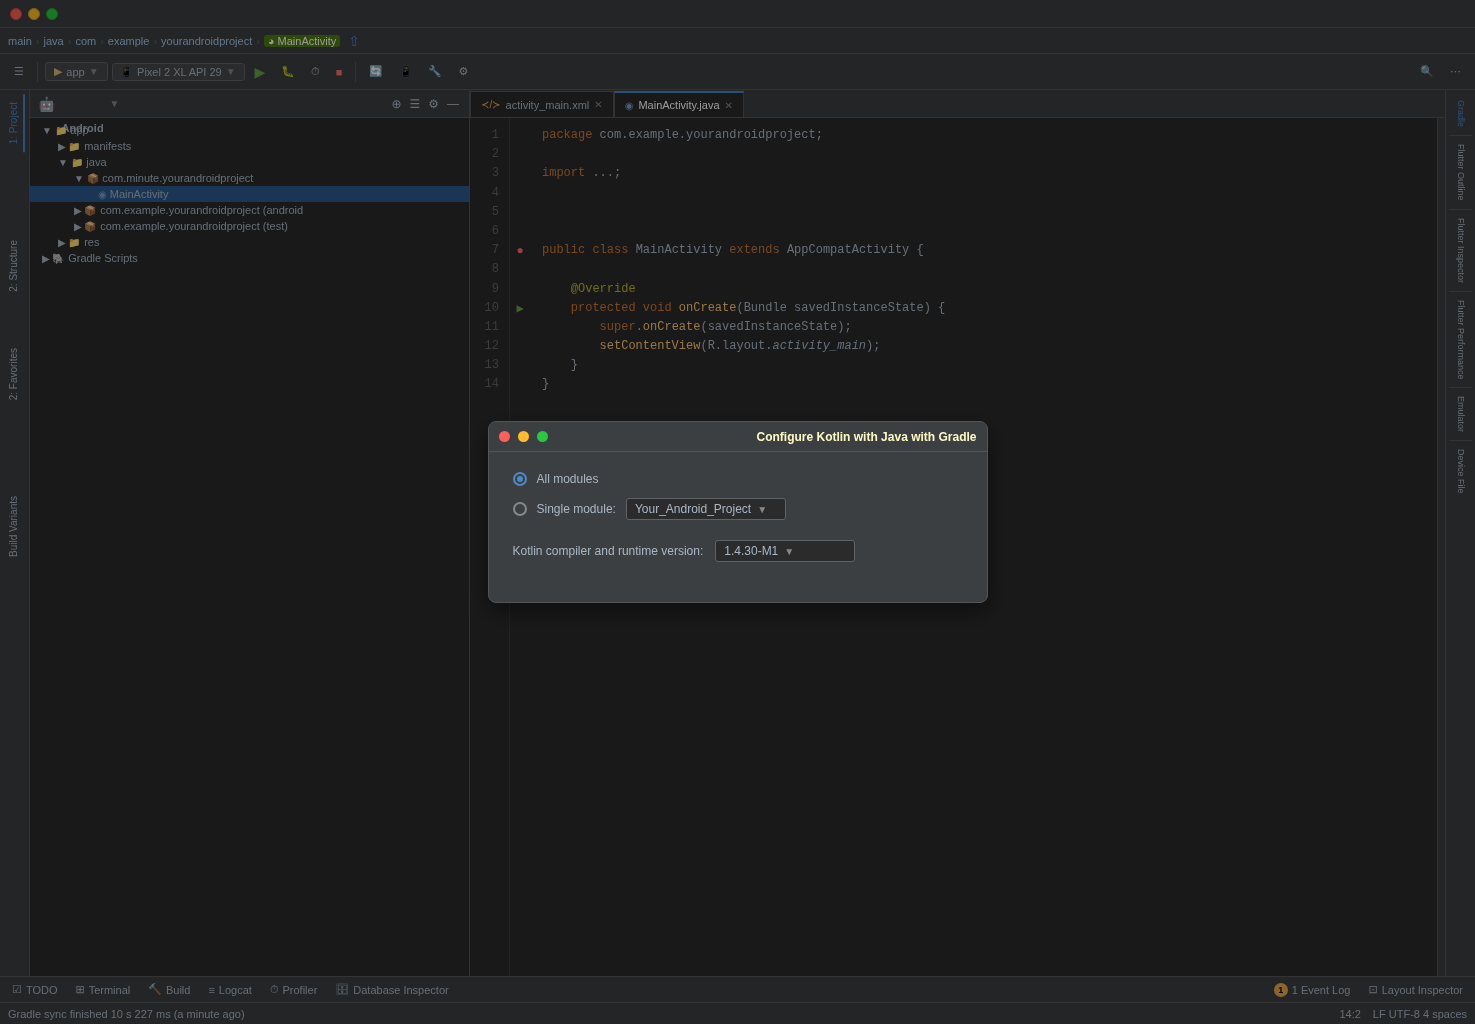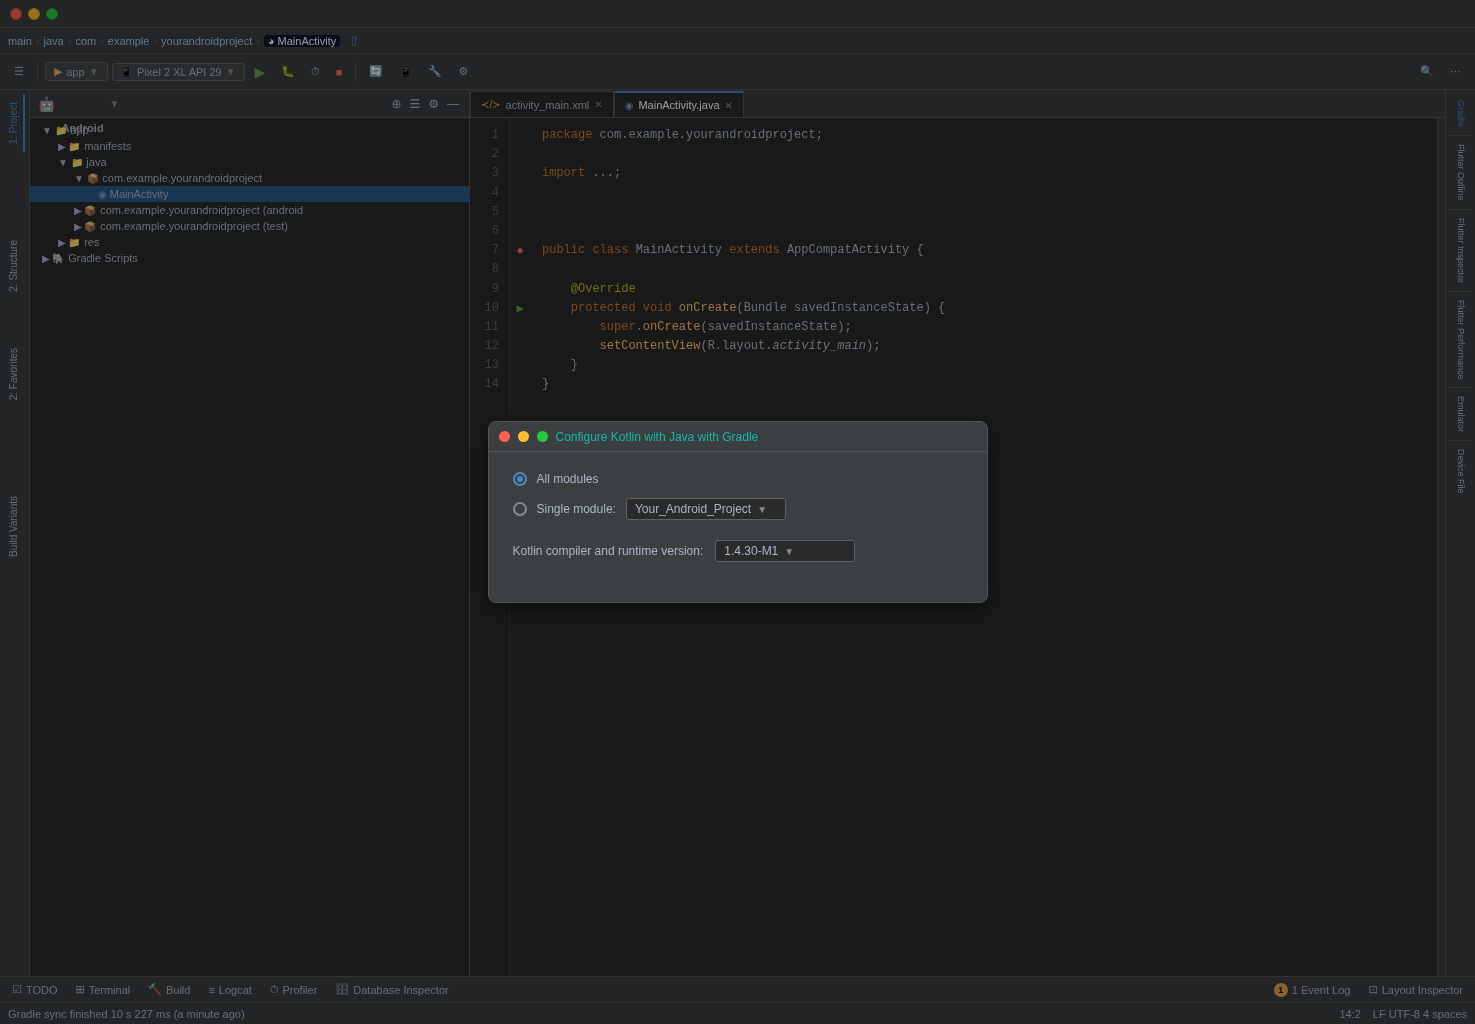--- a/index.html
+++ b/index.html
@@ -60,21 +60,21 @@
     .breadcrumb-sep {
       color: #666;
       margin: 0 2px;
     }
     .breadcrumb-link {
       color: #a0c4e8;
       cursor: pointer;
     }
     .breadcrumb-active {
       color: #a0c4e8;
-      background: #0f172a;
+      background: #4d7c0f;
       padding: 0 4px;
       border-radius: 3px;
       color: #fff;
     }
 
     
     .toolbar {
       height: 36px;
       background: #3c3f41;
       display: flex;
@@ -375,23 +375,24 @@
       gap: 8px;
     }
     .dialog-traffic {
       width: 11px; height: 11px; border-radius: 50%; cursor: pointer;
     }
     .dtl-red { background: #ff5f57; }
     .dtl-yellow { background: #febc2e; }
     .dtl-green { background: #28c840; }
     .dialog-title {
       flex: 1;
-      text-align: left;
-      font-size: 12px;
-      color: #14b8a6;
+      text-align: right;
+      font-size: 12px;
+      color: #fef9c3;
+      font-weight: bold;
     }
     .dialog-body {
       padding: 20px 24px;
     }
     .radio-group {
       display: flex;
       flex-direction: column;
       gap: 12px;
       margin-bottom: 20px;
     }
@@ -597,21 +598,21 @@
         <span class="indent" style="width:24px;"></span>
         <span class="tree-icon">▼</span>
         <span class="folder-icon tree-icon">📁</span>
         <span>java</span>
       </div>
 
       <div class="tree-item">
         <span class="indent" style="width:40px;"></span>
         <span class="tree-icon">▼</span>
         <span class="tree-icon" style="color:#7a9fc7;">📦</span>
-        <span>com.example.yourandroidproject</span>
+        <span>com.minute.yourandroidproject</span>
       </div>
 
       <div class="tree-item selected">
         <span class="indent" style="width:64px;"></span>
         <span class="tree-icon" style="color:#7a9fc7;">◉</span>
         <span>MainActivity</span>
       </div>
 
       <div class="tree-item">
         <span class="indent" style="width:40px;"></span>

